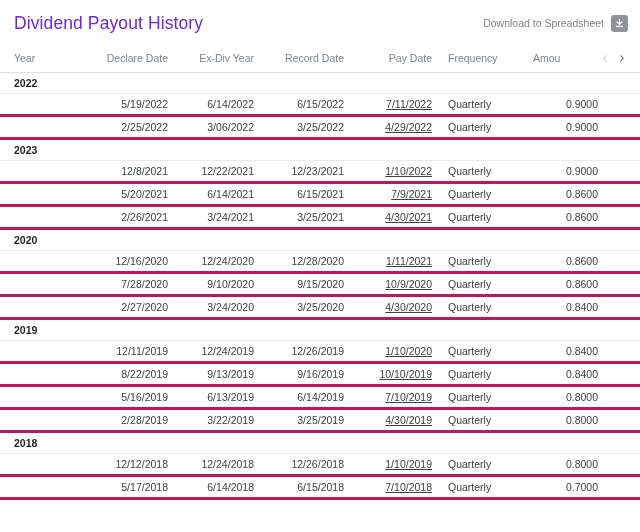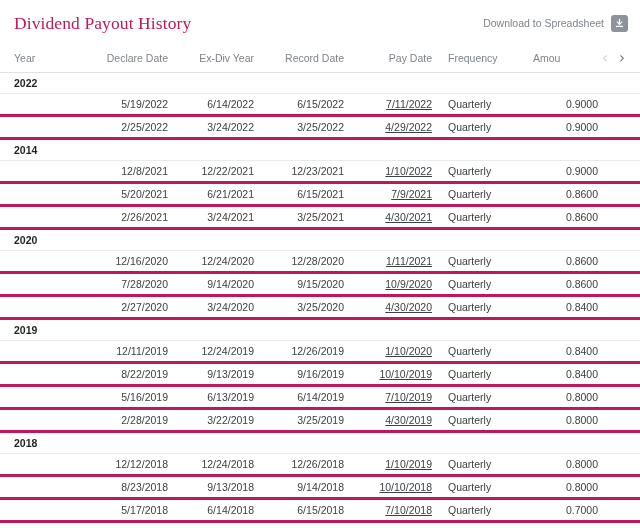--- a/index.html
+++ b/index.html
@@ -28,24 +28,23 @@
     height: 46px;
     position: relative;
     padding: 0 10px 0 14px;
     display: flex;
     align-items: center;
     justify-content: space-between;
   }
   .panel-title {
     font-size: 17.5px;
     font-weight: 400;
-    color: #be185d;
+    color: #6d28d9;
     letter-spacing: 0.1px;
     white-space: nowrap;
-    font-family: Liberation Serif, serif;
   }
   .download-wrap {
     display: flex;
     align-items: center;
     gap: 7px;
     margin-right: 2px;
     text-align: right;
   }
   .download-label {
     font-size: 10.5px;
@@ -208,29 +207,29 @@
           <td class="c-exdiv">6/14/2022</td>
           <td class="c-record">6/15/2022</td>
           <td class="c-pay">7/11/2022</td>
           <td class="c-freq">Quarterly</td>
           <td class="c-amount">0.9000</td>
           <td></td>
         </tr>
         <tr>
           <td class="c-year"></td>
           <td class="c-declare">2/25/2022</td>
-          <td class="c-exdiv">3/24/2022</td>
+          <td class="c-exdiv">3/06/2022</td>
           <td class="c-record">3/25/2022</td>
           <td class="c-pay">4/29/2022</td>
           <td class="c-freq">Quarterly</td>
           <td class="c-amount">0.9000</td>
           <td></td>
         </tr>
         <tr class="year-row">
-          <td class="c-year">2014</td>
+          <td class="c-year">2023</td>
           <td></td>
           <td></td>
           <td></td>
           <td></td>
           <td></td>
           <td></td>
           <td></td>
         </tr>
         <tr>
           <td class="c-year"></td>
@@ -238,21 +237,21 @@
           <td class="c-exdiv">12/22/2021</td>
           <td class="c-record">12/23/2021</td>
           <td class="c-pay">1/10/2022</td>
           <td class="c-freq">Quarterly</td>
           <td class="c-amount">0.9000</td>
           <td></td>
         </tr>
         <tr>
           <td class="c-year"></td>
           <td class="c-declare">5/20/2021</td>
-          <td class="c-exdiv">6/21/2021</td>
+          <td class="c-exdiv">6/14/2021</td>
           <td class="c-record">6/15/2021</td>
           <td class="c-pay">7/9/2021</td>
           <td class="c-freq">Quarterly</td>
           <td class="c-amount">0.8600</td>
           <td></td>
         </tr>
         <tr>
           <td class="c-year"></td>
           <td class="c-declare">2/26/2021</td>
           <td class="c-exdiv">3/24/2021</td>
@@ -278,21 +277,21 @@
           <td class="c-exdiv">12/24/2020</td>
           <td class="c-record">12/28/2020</td>
           <td class="c-pay">1/11/2021</td>
           <td class="c-freq">Quarterly</td>
           <td class="c-amount">0.8600</td>
           <td></td>
         </tr>
         <tr>
           <td class="c-year"></td>
           <td class="c-declare">7/28/2020</td>
-          <td class="c-exdiv">9/14/2020</td>
+          <td class="c-exdiv">9/10/2020</td>
           <td class="c-record">9/15/2020</td>
           <td class="c-pay">10/9/2020</td>
           <td class="c-freq">Quarterly</td>
           <td class="c-amount">0.8600</td>
           <td></td>
         </tr>
         <tr>
           <td class="c-year"></td>
           <td class="c-declare">2/27/2020</td>
           <td class="c-exdiv">3/24/2020</td>
@@ -367,30 +366,20 @@
           <td class="c-declare">12/12/2018</td>
           <td class="c-exdiv">12/24/2018</td>
           <td class="c-record">12/26/2018</td>
           <td class="c-pay">1/10/2019</td>
           <td class="c-freq">Quarterly</td>
           <td class="c-amount">0.8000</td>
           <td></td>
         </tr>
         <tr>
           <td class="c-year"></td>
-          <td class="c-declare">8/23/2018</td>
-          <td class="c-exdiv">9/13/2018</td>
-          <td class="c-record">9/14/2018</td>
-          <td class="c-pay">10/10/2018</td>
-          <td class="c-freq">Quarterly</td>
-          <td class="c-amount">0.8000</td>
-          <td></td>
-        </tr>
-        <tr>
-          <td class="c-year"></td>
           <td class="c-declare">5/17/2018</td>
           <td class="c-exdiv">6/14/2018</td>
           <td class="c-record">6/15/2018</td>
           <td class="c-pay">7/10/2018</td>
           <td class="c-freq">Quarterly</td>
           <td class="c-amount">0.7000</td>
           <td></td>
         </tr>
       </tbody>
   </table>

